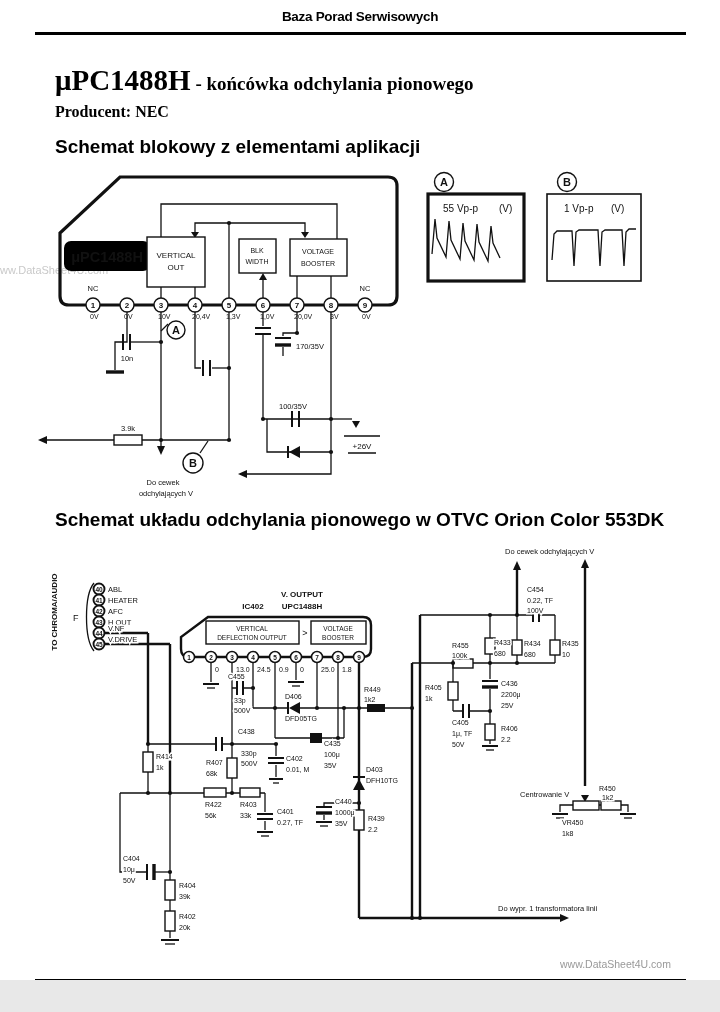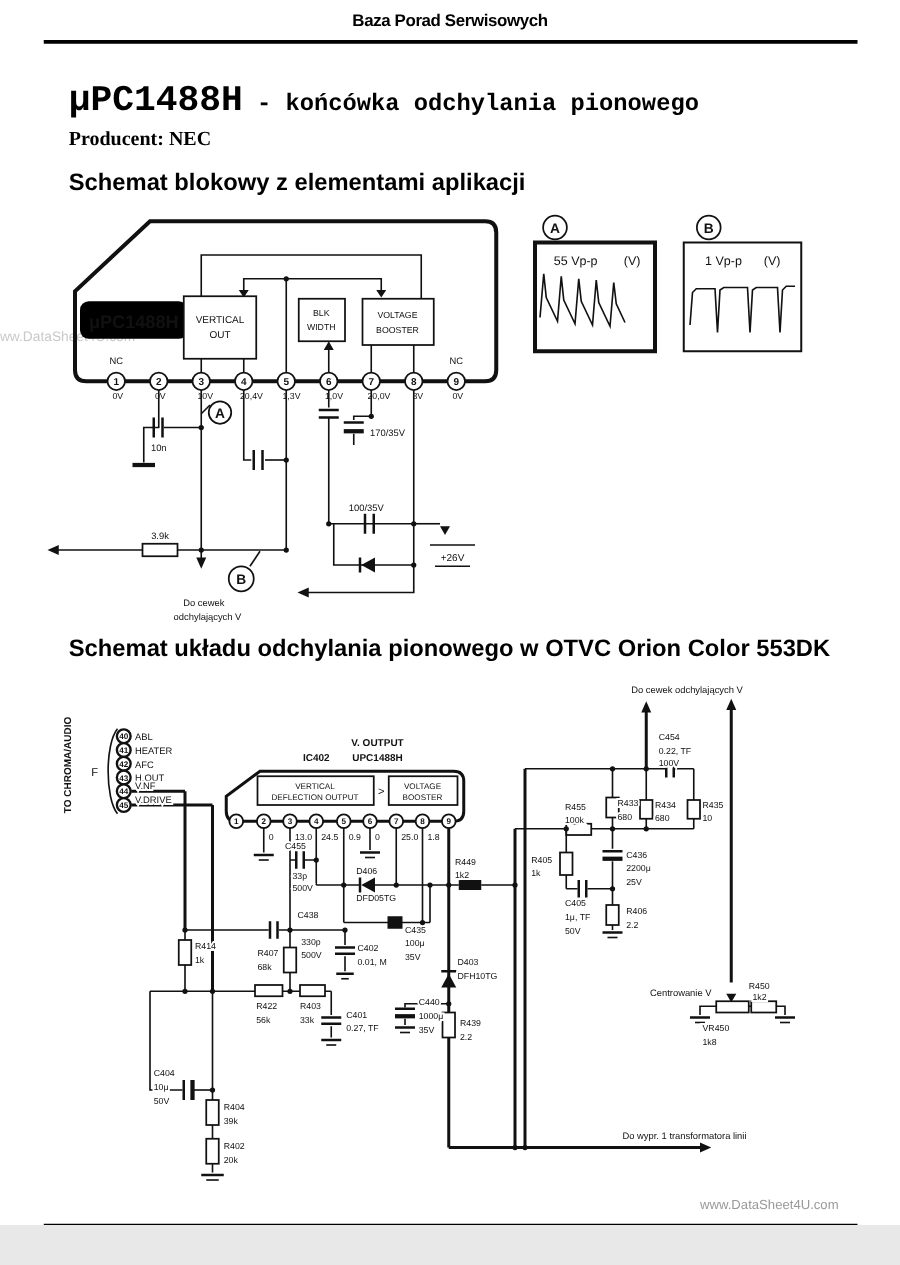--- a/index.html
+++ b/index.html
@@ -2,21 +2,21 @@
 <html><head>
 <meta charset="utf-8">
 <style>
   html,body{margin:0;padding:0;background:#e8e8e8;}
   .page{position:relative;width:720px;height:980px;background:#fff;overflow:hidden;
         font-family:"Liberation Sans",sans-serif;color:#000;}
   .abs{position:absolute;}
   .hdr{top:9px;left:0;width:720px;text-align:center;font-size:13.5px;font-weight:bold;
        letter-spacing:-0.3px;font-family:"Liberation Sans",sans-serif;}
   .hdr-rule{top:32px;left:35px;width:651px;height:3px;background:#000;}
-  .title{top:64px;left:55px;font-family:Liberation Mono, monospace;font-weight:bold;white-space:nowrap;text-align:center;}
+  .title{top:64px;left:55px;font-family:Liberation Serif, serif;font-weight:bold;white-space:nowrap;text-align:center;}
   .title .big{font-size:29px;}
   .title .small{font-size:19px;}
   .producer{top:103px;left:55px;font-family:"Liberation Serif",serif;font-weight:bold;font-size:16px;}
   .sec{left:55px;font-size:19px;font-weight:bold;}
   .sec1{top:136px;} .sec2{top:509px;text-align:center;}
   .wm-left{top:264px;left:-8px;font-size:11px;color:#c9c9c9;}
   .wm-right{top:958px;left:560px;font-size:10.5px;color:#999;}
   .ftr-rule{top:979px;left:35px;width:651px;height:2.5px;background:#000;}
   .ftr-serwis{top:982px;left:271px;font-family:"Liberation Serif",serif;font-size:12px;letter-spacing:2.5px;color:#111;text-align:right;}
   .ftr-elek{top:985px;left:332px;font-size:10px;font-weight:bold;letter-spacing:1.8px;}

